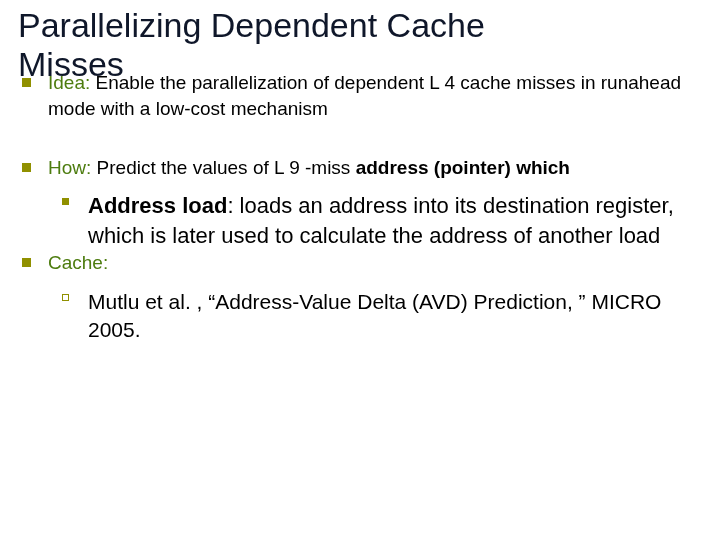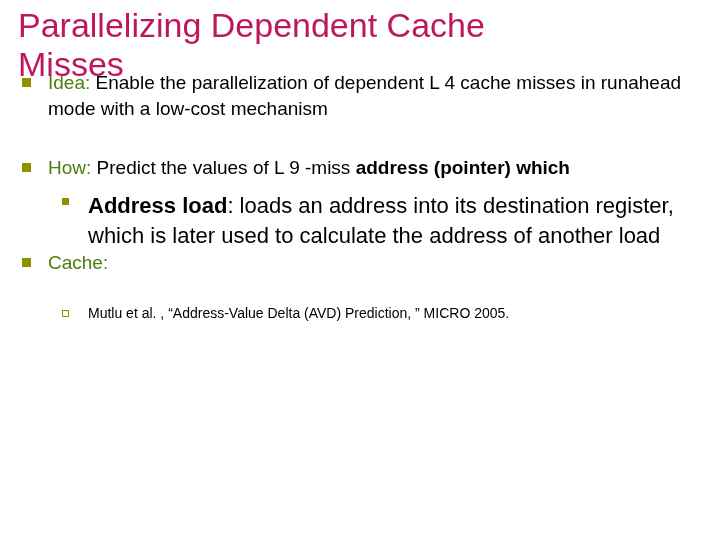--- a/index.html
+++ b/index.html
@@ -19,21 +19,21 @@
     box-sizing: border-box;
   }
   .title {
     position: absolute;
     left: 18px;
     top: 6px;
     font-family: Arial, Helvetica, sans-serif;
     font-size: 34px;
     line-height: 1.15;
     font-weight: 400;
-    color: #be185d;
+    color: #0f172a;
     width: 680px;
   }
   .body {
     position: absolute;
     left: 22px;
     top: 70px;
     width: 670px;
     font-size: 19px;
     line-height: 1.35;
   }
@@ -63,22 +63,22 @@
     left: 0;
     top: 7px;
     width: 7px;
     height: 7px;
     background: #909000;
   }
   .L2q {
     position: relative;
     padding-left: 26px;
     margin-left: 40px;
-    margin-top: 28px;
-    font-size: 14px;
+    margin-top: 12px;
+    font-size: 21px;
     line-height: 1.35;
   }
   .L2q .sq {
     position: absolute;
     left: 0;
     top: 6px;
     width: 7px;
     height: 7px;
     border: 1px solid #909000;
     box-sizing: border-box;

